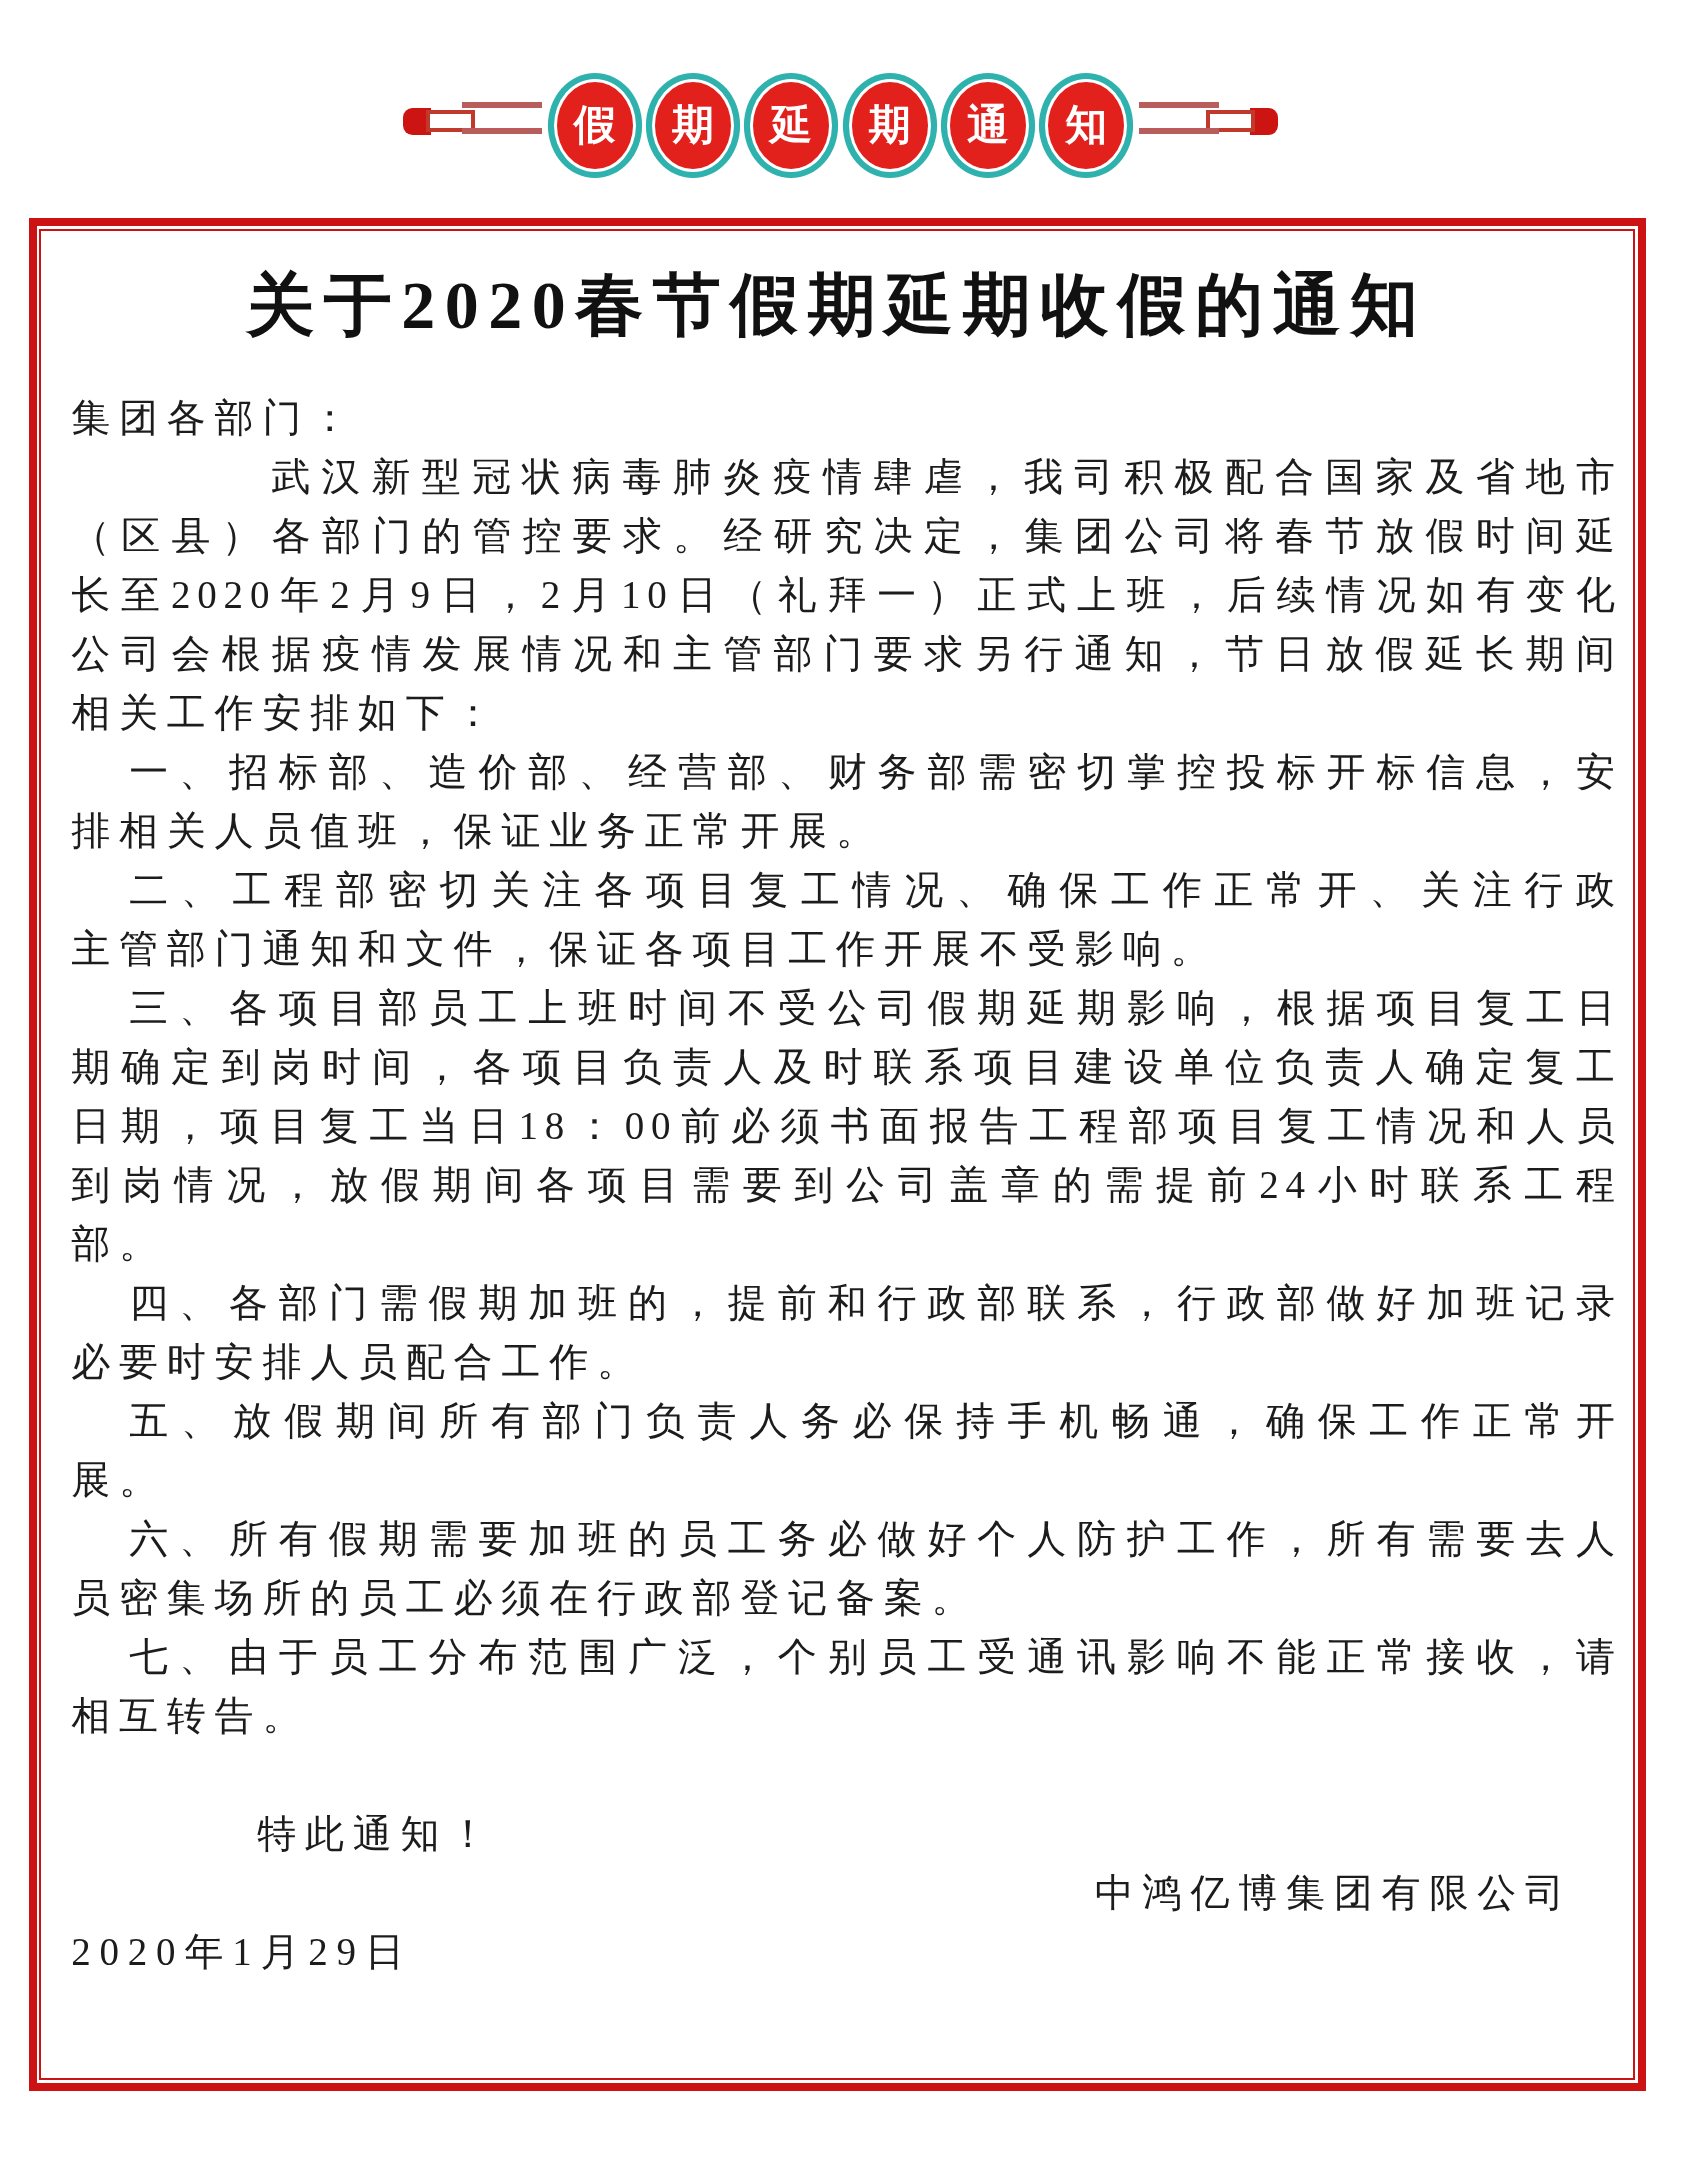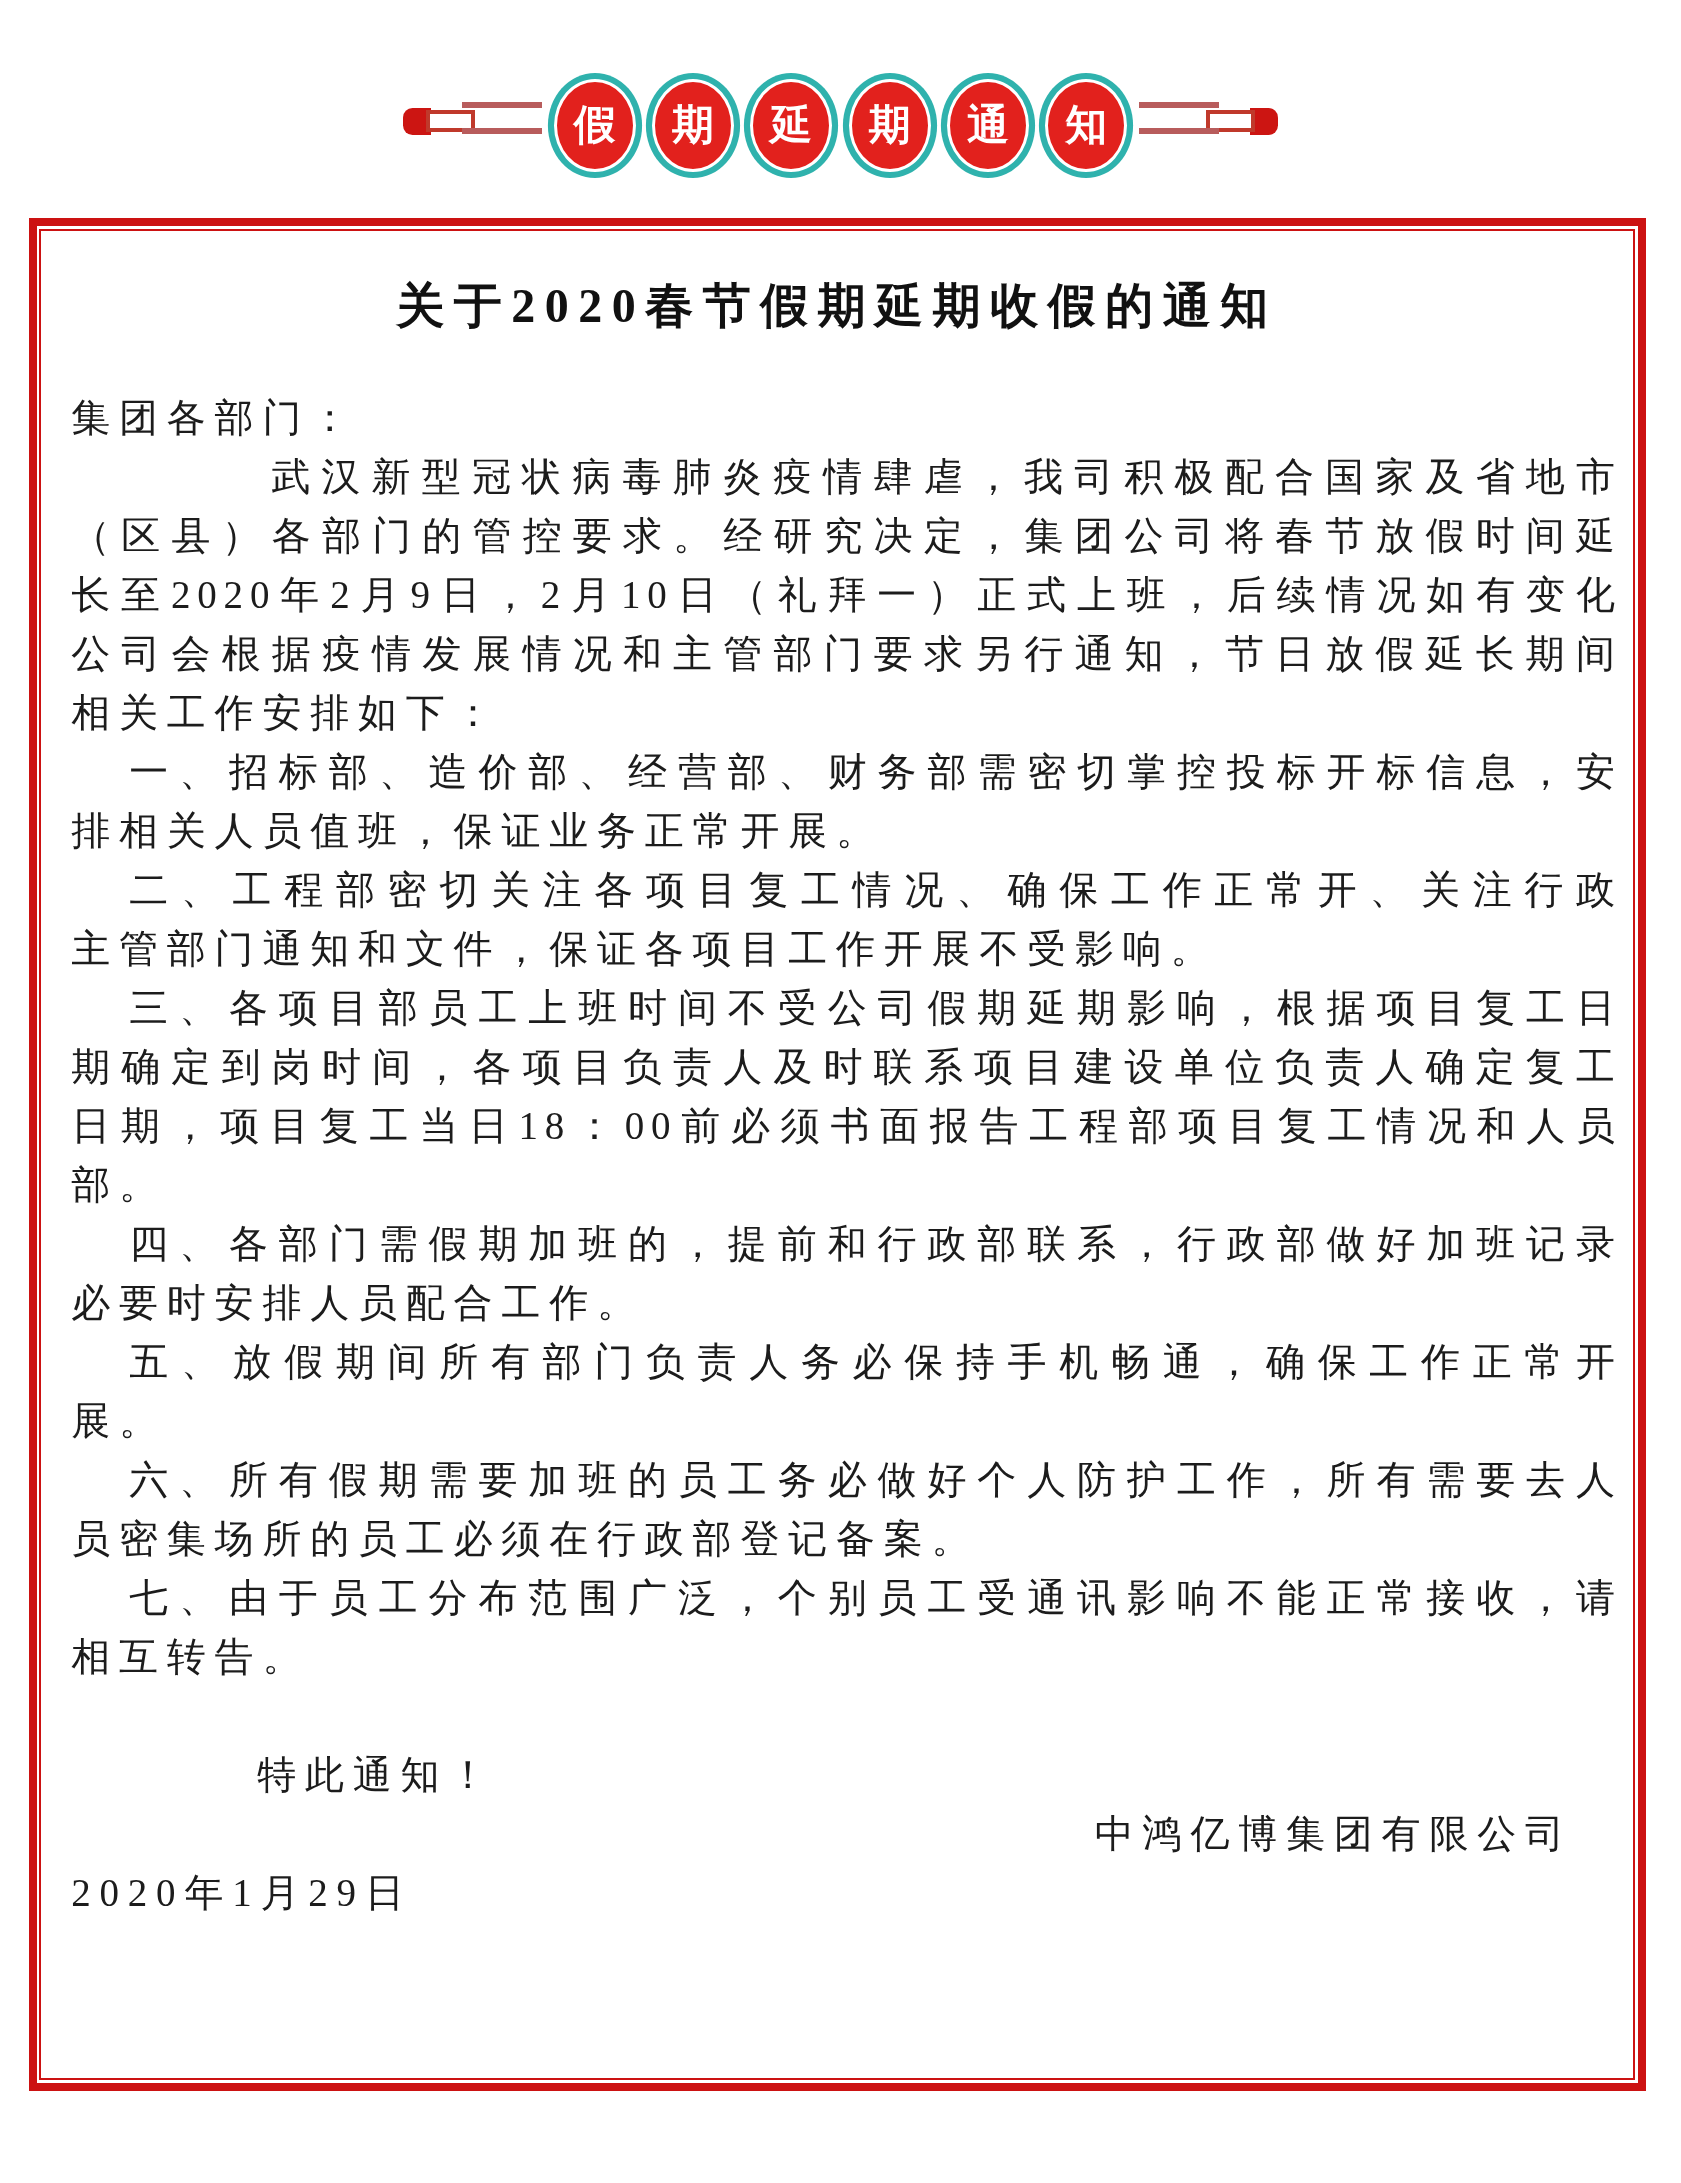--- a/index.html
+++ b/index.html
@@ -101,21 +101,21 @@
   .doc-inner {
     position: absolute;
     inset: 2.7px;
     border: 2.7px solid #cc1212;
   }
 
   
   .doc-title {
     margin: 27px 6.8px 0 6.8px;
     text-align: center;
-    font-size: 48px;
+    font-size: 68px;
     line-height: 95px;
     font-weight: bold;
     letter-spacing: 9.5px;
     color: #111111;
     white-space: nowrap;
   }
   .notice-body {
     margin: 35px 11px 0 30px;
     font-family: Liberation Serif, serif;
   }
@@ -188,20 +188,21 @@
         <div class="line fill">长至2020年2月9日，2月10日（礼拜一）正式上班，后续情况如有变化</div>
         <div class="line fill">公司会根据疫情发展情况和主管部门要求另行通知，节日放假延长期间</div>
         <div class="line">相关工作安排如下：</div>
         <div class="line indent-num fill">一、招标部、造价部、经营部、财务部需密切掌控投标开标信息，安</div>
         <div class="line">排相关人员值班，保证业务正常开展。</div>
         <div class="line indent-num fill">二、工程部密切关注各项目复工情况、确保工作正常开、关注行政</div>
         <div class="line">主管部门通知和文件，保证各项目工作开展不受影响。</div>
         <div class="line indent-num fill">三、各项目部员工上班时间不受公司假期延期影响，根据项目复工日</div>
         <div class="line fill">期确定到岗时间，各项目负责人及时联系项目建设单位负责人确定复工</div>
         <div class="line fill">日期，项目复工当日18：00前必须书面报告工程部项目复工情况和人员</div>
+        <div class="line fill">到岗情况，放假期间各项目需要到公司盖章的需提前24小时联系工程</div>
         <div class="line">部。</div>
         <div class="line indent-num fill">四、各部门需假期加班的，提前和行政部联系，行政部做好加班记录</div>
         <div class="line">必要时安排人员配合工作。</div>
         <div class="line indent-num fill">五、放假期间所有部门负责人务必保持手机畅通，确保工作正常开</div>
         <div class="line">展。</div>
         <div class="line indent-num fill">六、所有假期需要加班的员工务必做好个人防护工作，所有需要去人</div>
         <div class="line">员密集场所的员工必须在行政部登记备案。</div>
         <div class="line indent-num fill">七、由于员工分布范围广泛，个别员工受通讯影响不能正常接收，请</div>
         <div class="line">相互转告。</div>
         <div class="line blank"></div>

